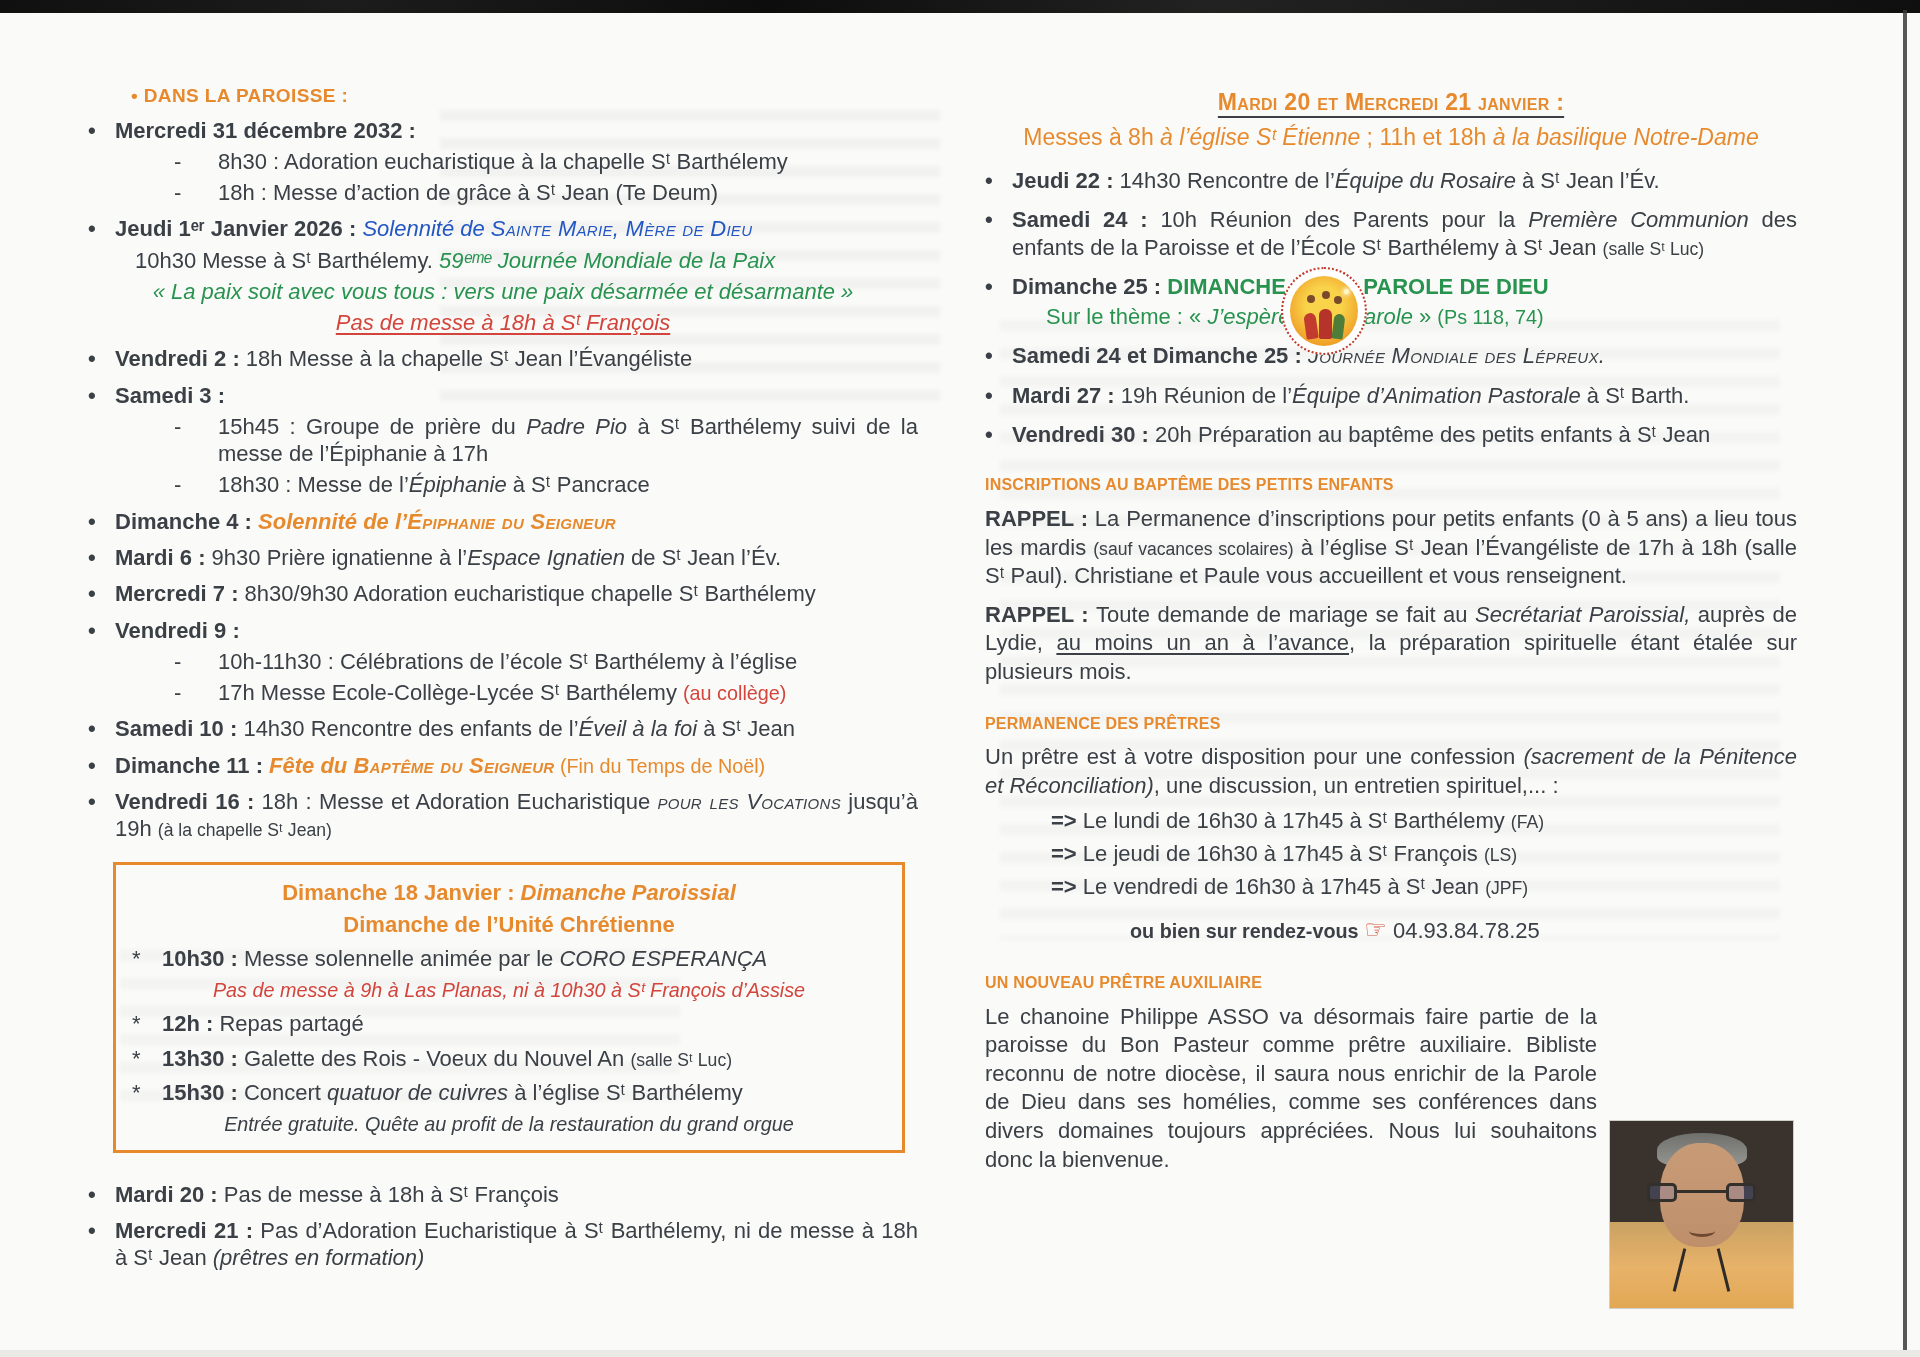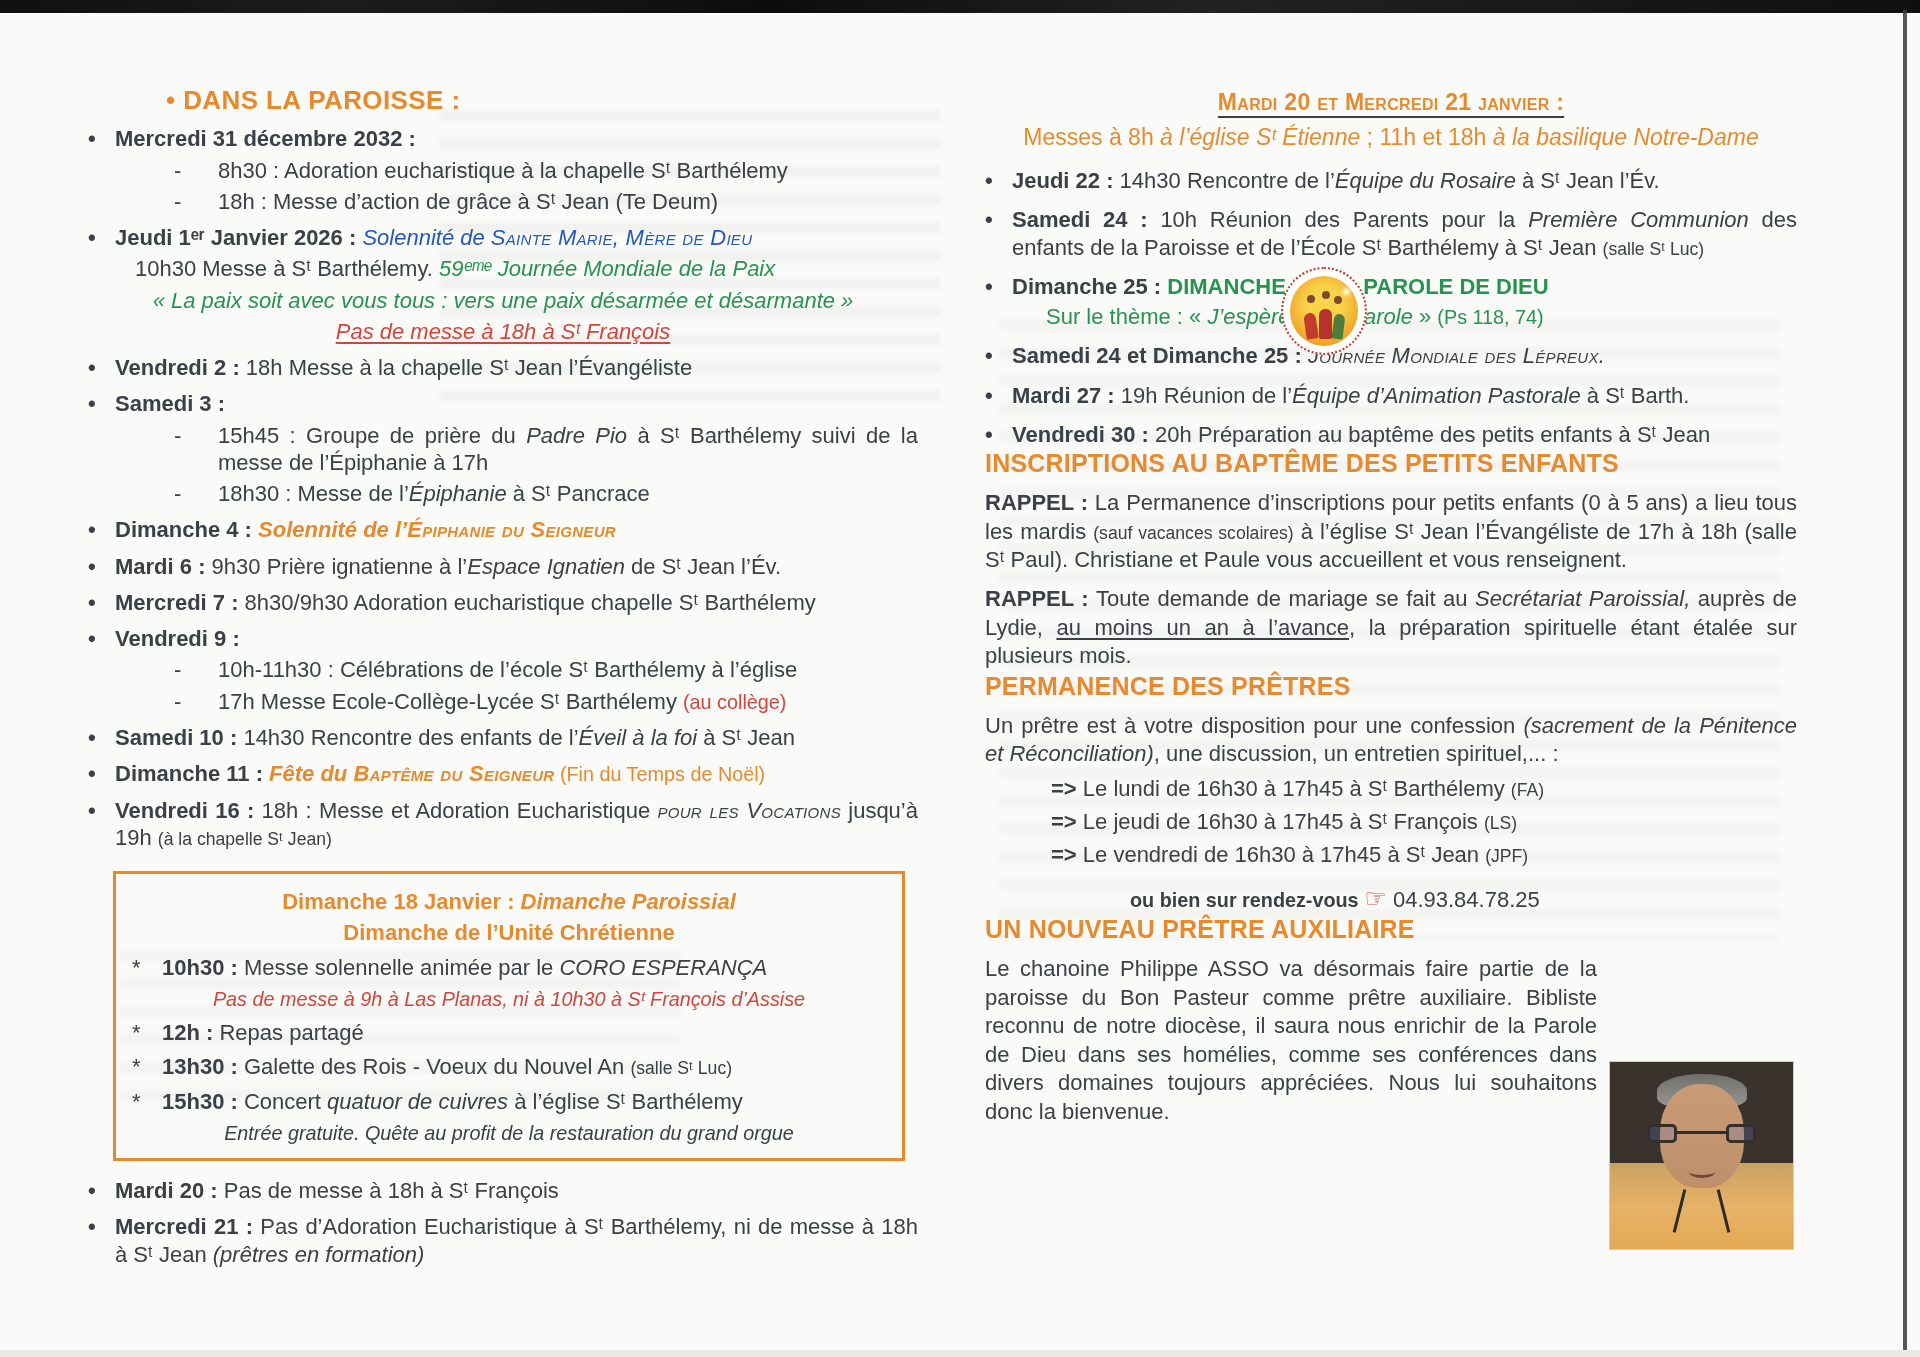--- a/index.html
+++ b/index.html
@@ -43,41 +43,41 @@
   .seg.rd{color:var(--red)}
   .seg.sm{font-size:.8em}
   .seg.sm2{font-size:.9em}
   .seg.u{text-decoration:underline;text-underline-offset:3px}
   .seg.ud{text-decoration:underline;text-decoration-color:#3c4046;text-decoration-thickness:2px;text-underline-offset:6px}
   .seg.mk{display:inline-block;width:27px;text-indent:0}
   .seg.dmk{display:inline-block;width:44px;text-indent:0}
   .seg.smk{display:inline-block;width:30px;text-indent:0}
   .seg.hand{color:#cf5b3f;font-size:1.15em}
 
-  .ltitle{font-size:26px;font-weight:700;margin-left:78px;letter-spacing:.4px}
+  .ltitle{font-size:19px;font-weight:700;margin-left:43px;letter-spacing:.4px}
   .li{padding-left:27px;text-indent:-27px;margin-top:9px}
   .li.just{text-align:justify}
   .sub{padding-left:130px;text-indent:-44px;margin-top:4px}
   .sub.just{text-align:justify}
   .ind{padding-left:47px;margin-top:4px}
   .ctr{text-align:center;margin-top:4px}
 
   .box{border:3px solid var(--orange);margin:20px 0 6px 25px;width:792px;padding:10px 16px 12px}
   .box .bxti{font-size:22px}
   .box .bxli{padding-left:30px;text-indent:-30px;margin-top:7px}
   .box .bxc{text-align:center;margin-top:4px}
 
   .h1{text-align:center;font-size:23px}
   .h2{text-align:center;font-size:23px;margin-top:6px}
   .col-right .li{margin-top:12px}
   .theme{padding-left:34px;margin-top:3px}
   .cont{padding-left:8px;margin-top:2px;text-align:justify}
   .rel{position:relative}
 
-  .sect-h{color:var(--orange);font-weight:700;font-size:25px;letter-spacing:.2px}
+  .sect-h{color:var(--orange);font-weight:700;font-size:16px;margin-top:27px;letter-spacing:.2px}
   .para{margin-top:10px;text-align:justify;line-height:1.3}
   .arrow{padding-left:66px;margin-top:6px}
   .phone{padding-left:145px;margin-top:14px}
 
   
   .badge{position:absolute;left:296px;top:-6px;width:86px;height:88px}
   .badge .ring{position:absolute;inset:0;border-radius:50%;background:#fff;
     border:2px dotted #c0392b}
   .badge .disc{position:absolute;inset:9px;border-radius:50%;
     background:radial-gradient(circle at 50% 42%,#f9d34a 0 34%,#f0a32a 72%,#df8d15 100%)}
@@ -151,21 +151,21 @@
       <div class="ctr bxti"><span class="seg or b">Dimanche 18 Janvier : </span><span class="seg or b i">Dimanche Paroissial</span></div>
       <div class="ctr bxti"><span class="seg or b">Dimanche de l’Unité Chrétienne</span></div>
       <div class="bxli"><span class="seg smk">*</span><span class="seg b">10h30 : </span><span class="seg">Messe solennelle animée par le </span><span class="seg i">CORO ESPERANÇA</span></div>
       <div class="bxc"><span class="seg rd i sm2">Pas de messe à 9h à Las Planas, ni à 10h30 à Sᵗ François d’Assise</span></div>
       <div class="bxli"><span class="seg smk">*</span><span class="seg b">12h : </span><span class="seg">Repas partagé</span></div>
       <div class="bxli"><span class="seg smk">*</span><span class="seg b">13h30 : </span><span class="seg">Galette des Rois - Voeux du Nouvel An </span><span class="seg sm">(salle Sᵗ Luc)</span></div>
       <div class="bxli"><span class="seg smk">*</span><span class="seg b">15h30 : </span><span class="seg">Concert </span><span class="seg i">quatuor de cuivres</span><span class="seg"> à l’église Sᵗ Barthélemy</span></div>
       <div class="bxc"><span class="seg i sm2">Entrée gratuite. Quête au profit de la restauration du grand orgue</span></div>
     </div>
 
-    <div class="li" style="margin-top:16px"><span class="seg mk b">• </span><span class="seg b">Mardi 20 : </span><span class="seg">Pas de messe à 18h à Sᵗ François</span></div>
+    <div class="li" style="margin-top:28px"><span class="seg mk b">• </span><span class="seg b">Mardi 20 : </span><span class="seg">Pas de messe à 18h à Sᵗ François</span></div>
     <div class="li just"><span class="seg mk b">• </span><span class="seg b">Mercredi 21 : </span><span class="seg">Pas d’Adoration Eucharistique à Sᵗ Barthélemy, ni de messe à 18h à Sᵗ Jean </span><span class="seg i">(prêtres en formation)</span></div>
   </div>
 
   <div class="col col-right">
     <div class="h1"><span class="seg or b sc ud">Mardi 20 et Mercredi 21 janvier :</span></div>
     <div class="h2"><span class="seg or">Messes à 8h </span><span class="seg or i">à l’église Sᵗ Étienne</span><span class="seg or"> ; 11h et 18h </span><span class="seg or i">à la basilique Notre-Dame</span></div>
 
     <div class="li" style="margin-top:16px"><span class="seg mk b">• </span><span class="seg b">Jeudi 22 : </span><span class="seg">14h30 Rencontre de l’</span><span class="seg i">Équipe du Rosaire</span><span class="seg"> à Sᵗ Jean l’Év.</span></div>
     <div class="li just"><span class="seg mk b">• </span><span class="seg b">Samedi 24 : </span><span class="seg">10h Réunion des Parents pour la </span><span class="seg i">Première Communion</span><span class="seg"> des enfants de la Paroisse et de l’École Sᵗ Barthélemy à Sᵗ Jean </span><span class="seg sm">(salle Sᵗ Luc)</span></div>
 

